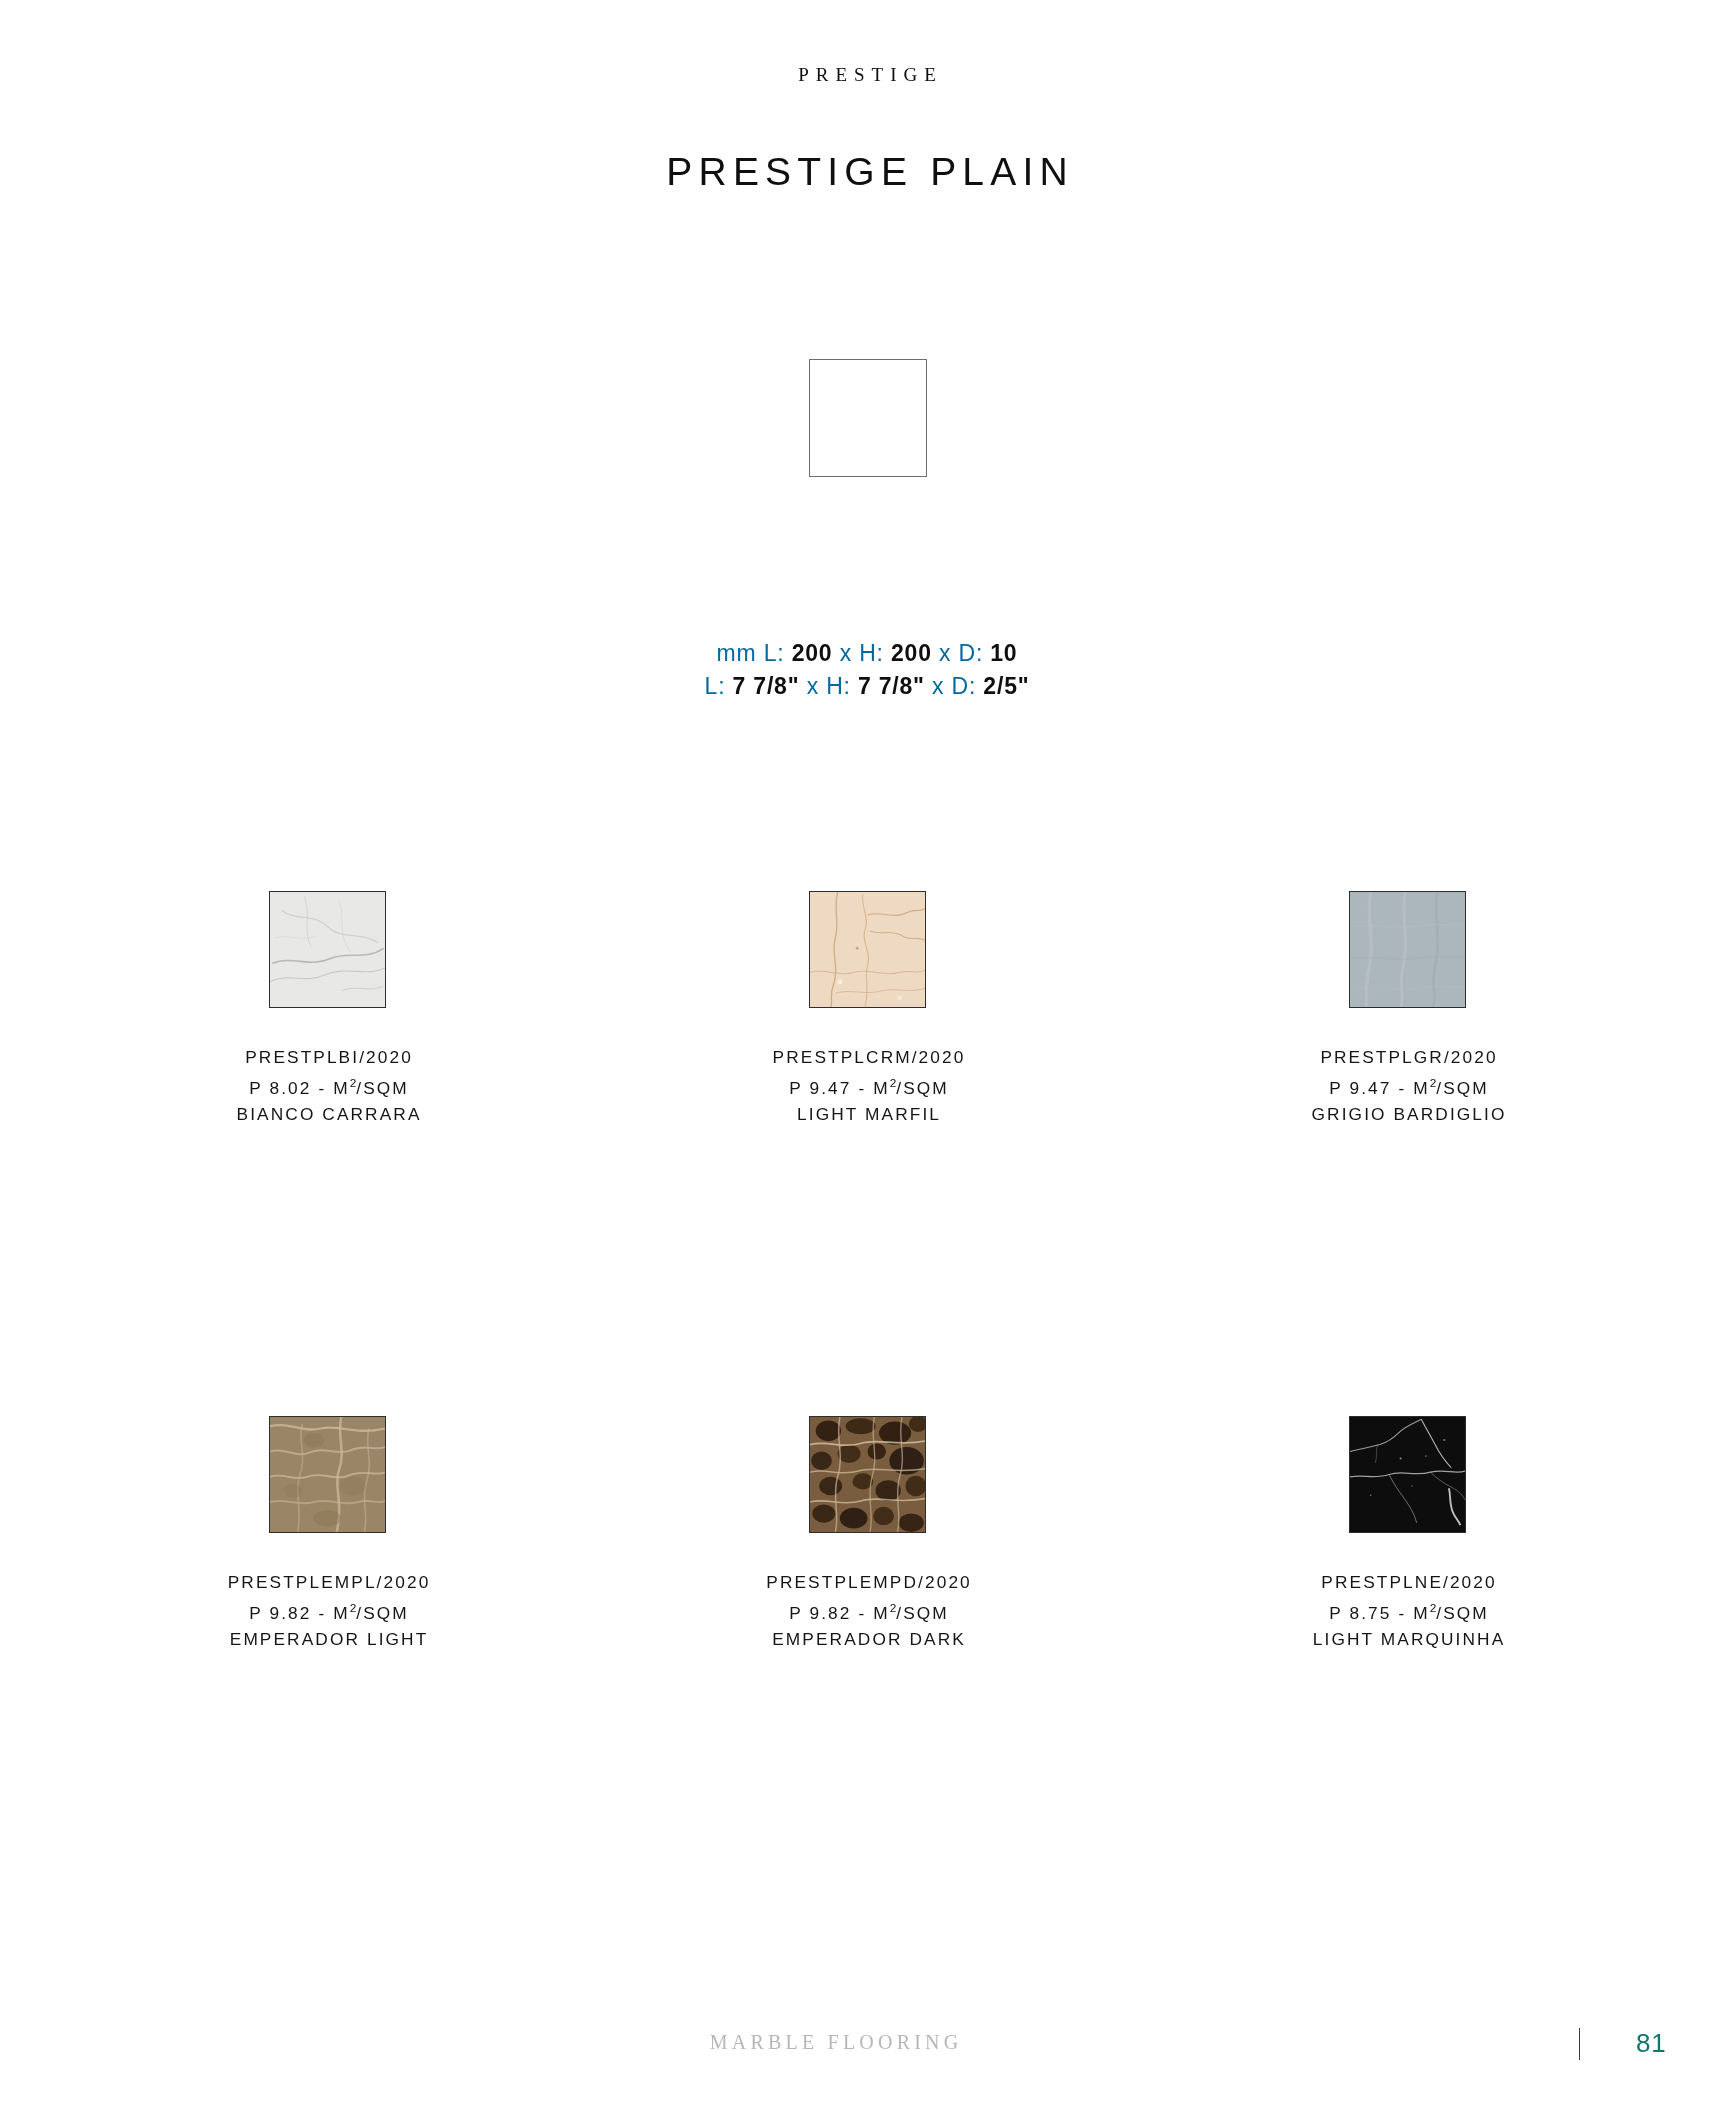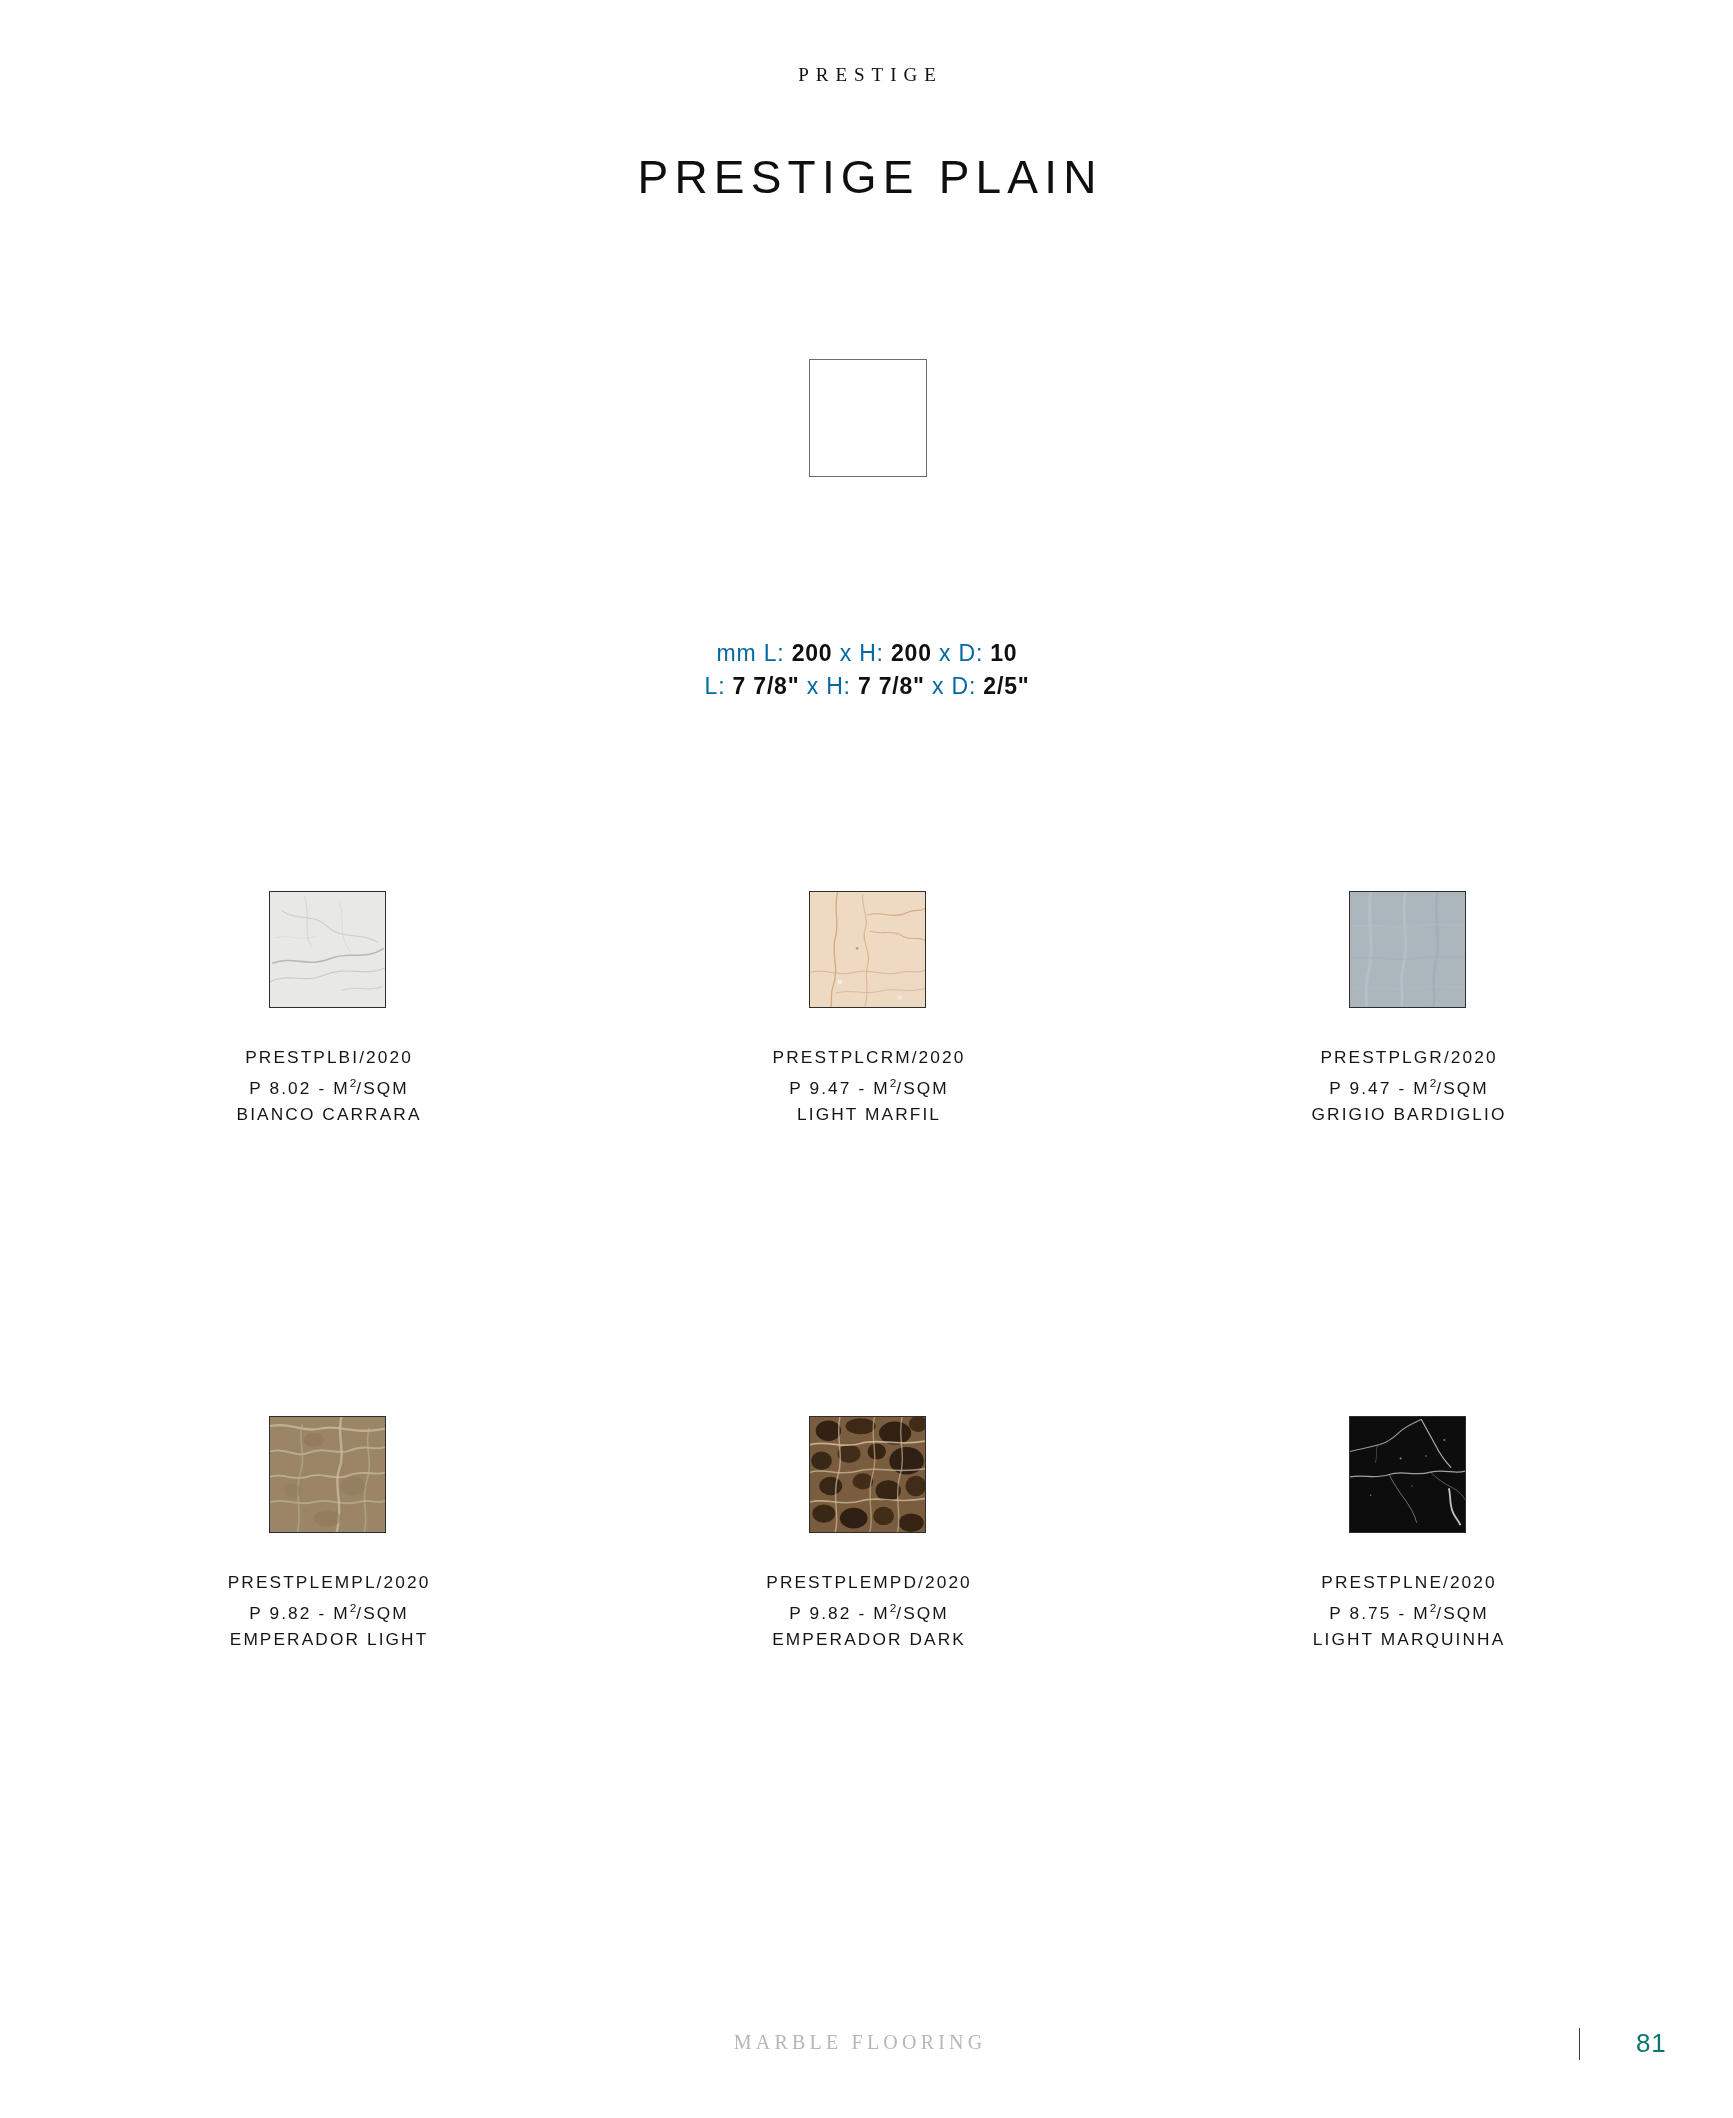--- a/index.html
+++ b/index.html
@@ -30,21 +30,21 @@
     color: #100f0f;
     font-weight: 400;
   }
   .page-title {
     position: absolute;
     top: 150px;
     left: 0;
     width: 1734px;
     text-align: center;
     font-family: "Liberation Sans", sans-serif;
-    font-size: 46px;
+    font-size: 39px;
     font-weight: 300;
     letter-spacing: 6.2px;
     text-indent: 6.2px;
     color: #100f0f;
   }
 
   
   .diagram-wrap {
     position: absolute;
     left: 809px;
@@ -124,21 +124,20 @@
     position: absolute;
     left: 0;
     top: 2031px;
     width: 1668px;
     text-align: center;
     font-family: "Liberation Serif", serif;
     font-size: 20px;
     letter-spacing: 4.2px;
     text-indent: 4.2px;
     color: #b7b7b7;
-    padding-left: 24px;
   }
   .footer-divider {
     position: absolute;
     left: 1579px;
     top: 2028px;
     width: 1.4px;
     height: 32px;
     background: #3a3a3a;
   }
   .page-number {

